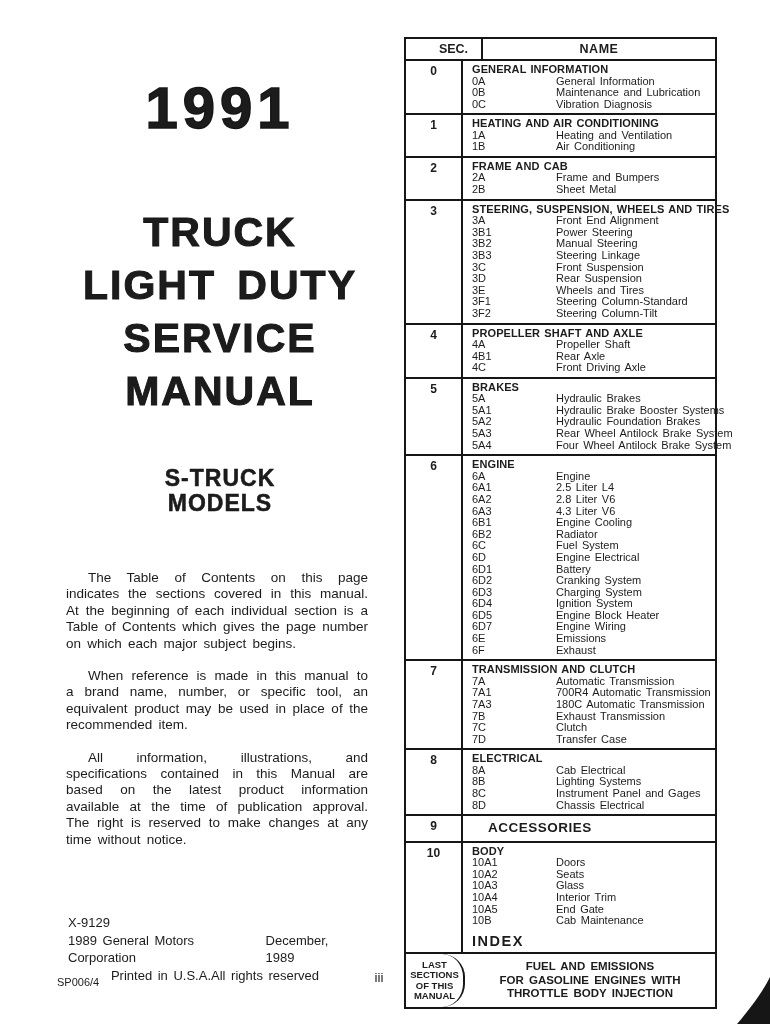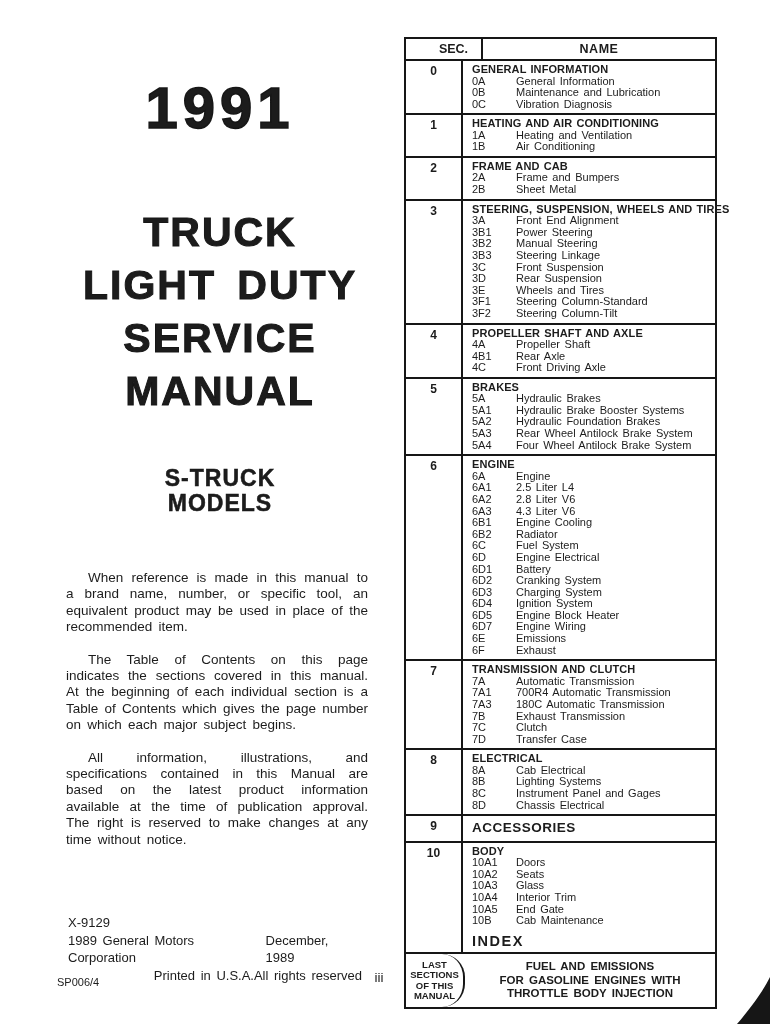--- a/index.html
+++ b/index.html
@@ -28,44 +28,44 @@
   }
   .paragraphs{
     position:absolute;left:66px;top:570px;width:302px;
     font-size:13.5px;line-height:16.4px;text-align:justify;word-spacing:2.5px;
   }
   .paragraphs p{margin:0 0 16px 0;text-indent:22px;}
   .pubinfo{
     position:absolute;left:68px;top:914px;width:294px;
     font-size:13px;line-height:17.5px;word-spacing:2px;
   }
-  .pubinfo .row{display:flex;justify-content:flex-end;}
+  .pubinfo .row{display:flex;justify-content:center;}
   .sp-code{position:absolute;left:57px;top:976px;font-size:11px;}
   .page-num{position:absolute;left:363px;top:970px;width:32px;text-align:center;font-size:13.5px;}
 
   
   .toc{
     position:absolute;left:404px;top:37px;width:313px;
     border:2px solid #161616;background:#fff;box-sizing:border-box;
   }
   .toc-header{display:flex;border-bottom:2px solid #161616;font-weight:bold;font-size:12.5px;}
   .toc-header .hsec{width:55px;border-right:2px solid #161616;text-align:center;padding:3px 0;margin-left:20px;}
   .toc-header .hname{flex:1;text-align:center;padding:3px 0;letter-spacing:0.5px;}
   .toc-row{display:flex;border-bottom:2px solid #161616;}
   .toc-row:last-child{border-bottom:none;}
   .sec-cell{
     width:55px;border-right:2px solid #161616;text-align:center;
     font-weight:bold;font-size:12px;padding-top:3px;box-sizing:content-box;flex:none;
   }
   .name-cell{flex:1;padding:2px 4px 3px 9px;min-width:0;}
   .sec-title{font-weight:bold;font-size:11px;line-height:12.5px;word-spacing:1px;white-space:nowrap;letter-spacing:0.1px;}
-  .sub{display:flex;font-size:11px;line-height:11.6px;word-spacing:1.5px;white-space:nowrap;}
+  .sub{display:flex;font-size:11px;line-height:11.6px;word-spacing:1.5px;white-space:nowrap;gap:40px;}
   .sub .code{width:44px;flex:none;}
   .toc-row.major .name-cell{padding:6px 4px 6px 9px;}
-  .toc-row.major .sec-title{font-size:13.5px;letter-spacing:0.5px;}
+  .toc-row.major .sec-title{font-size:13.5px;letter-spacing:0.5px;margin-left:16px;}
   .toc-row.index-row .name-cell{padding:5px 4px 5px 9px;}
   .toc-row.index-row .sec-title{font-size:14.5px;letter-spacing:1.5px;}
   .toc-row.last-row .sec-cell{
     font-size:9.5px;line-height:10.5px;padding:5px 1px;display:flex;
     flex-direction:column;justify-content:center;border-radius:23px;
   }
   .toc-row.last-row .name-cell{
     display:flex;flex-direction:column;justify-content:flex-start;align-items:center;
     padding:6px 4px;text-align:center;
   }
@@ -86,22 +86,22 @@
     <div>SERVICE</div>
     <div>MANUAL</div>
   </div>
 
   <div class="subtitle">
     <div>S-TRUCK</div>
     <div>MODELS</div>
   </div>
 
   <div class="paragraphs">
+    <p>The Table of Contents on this page indicates the sections covered in this manual. At the beginning of each individual section is a Table of Contents which gives the page number on which each major subject begins.</p>
     <p>When reference is made in this manual to a brand name, number, or specific tool, an equivalent product may be used in place of the recommended item.</p>
-    <p>The Table of Contents on this page indicates the sections covered in this manual. At the beginning of each individual section is a Table of Contents which gives the page number on which each major subject begins.</p>
     <p>All information, illustrations, and specifications contained in this Manual are based on the latest product information available at the time of publication approval. The right is reserved to make changes at any time without notice.</p>
   </div>
 
   <div class="pubinfo">
     <div>X-9129</div>
     <div class="row">
       <span>1989 General Motors Corporation</span>
       <span>December, 1989</span>
     </div>
     <div class="row">

